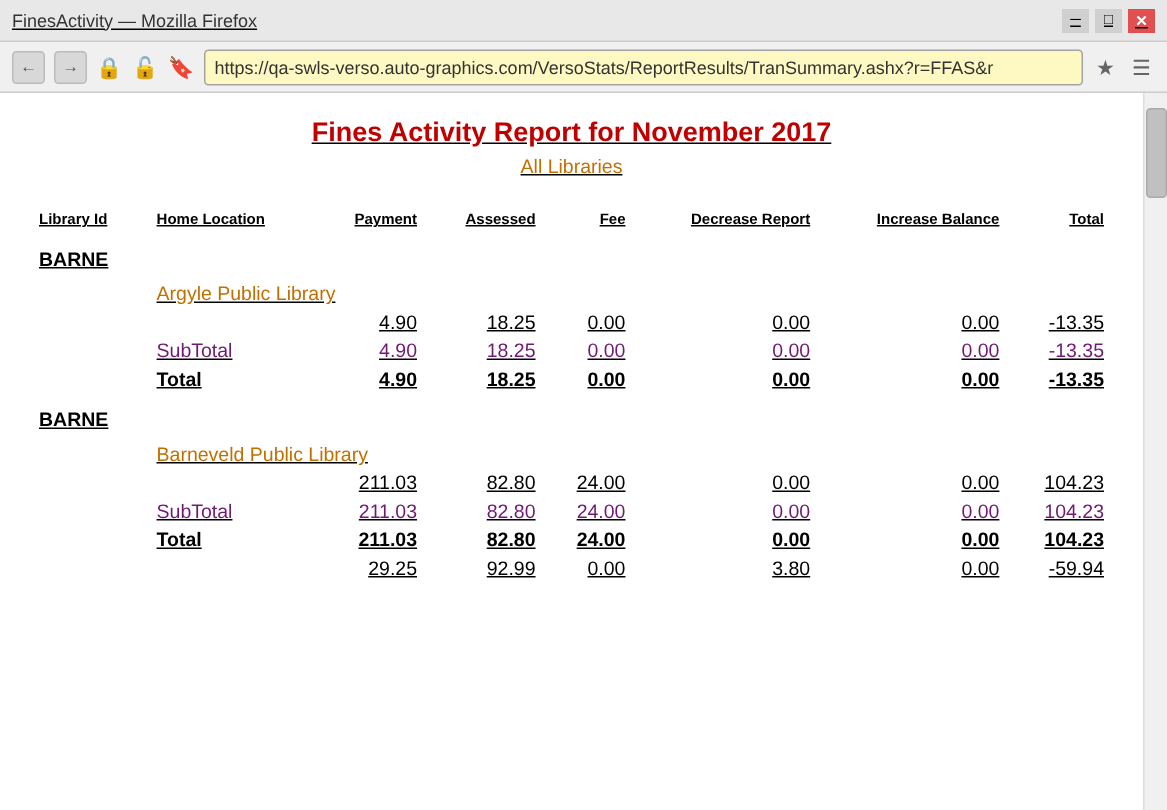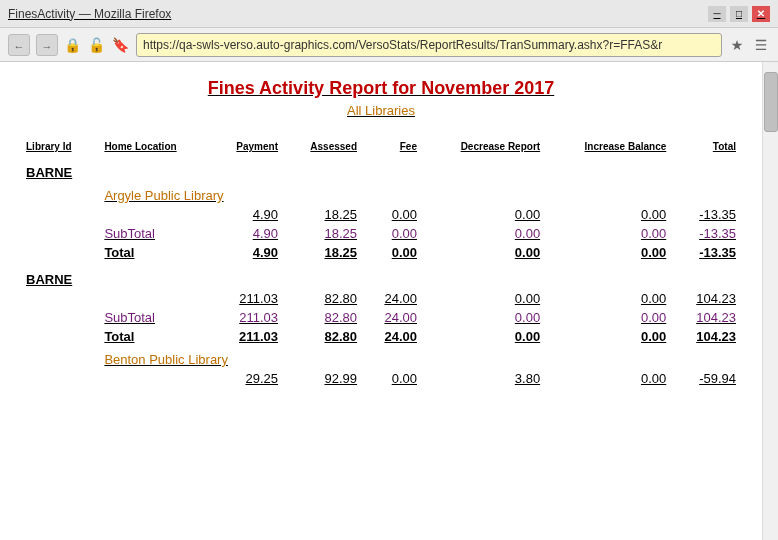--- a/index.html
+++ b/index.html
@@ -267,20 +267,24 @@
       <td class="col-num">18.25</td>
       <td class="col-num">0.00</td>
       <td class="col-num">0.00</td>
       <td class="col-num">0.00</td>
       <td class="col-num">-13.35</td>
     </tr>
           <tr class="section-header">
             <td>BARNE</td>
             <td colspan="7"></td>
           </tr>
+          <tr class="library-name">
+            <td></td>
+            <td colspan="7">Barneveld Public Library</td>
+          </tr>
           <tr class="data-row">
         <td></td>
         <td></td>
         <td class="col-num">211.03</td>
         <td class="col-num">82.80</td>
         <td class="col-num">24.00</td>
         <td class="col-num">0.00</td>
         <td class="col-num">0.00</td>
         <td class="col-num">104.23</td>
       </tr>
@@ -297,24 +301,20 @@
           <tr class="total-row">
       <td></td>
       <td>Total</td>
       <td class="col-num">211.03</td>
       <td class="col-num">82.80</td>
       <td class="col-num">24.00</td>
       <td class="col-num">0.00</td>
       <td class="col-num">0.00</td>
       <td class="col-num">104.23</td>
     </tr>
-          <tr class="library-name">
-            <td></td>
-            <td colspan="7">Benton Public Library</td>
-          </tr>
           <tr class="data-row">
         <td></td>
         <td></td>
         <td class="col-num">29.25</td>
         <td class="col-num">92.99</td>
         <td class="col-num">0.00</td>
         <td class="col-num">3.80</td>
         <td class="col-num">0.00</td>
         <td class="col-num">-59.94</td>
       </tr>

